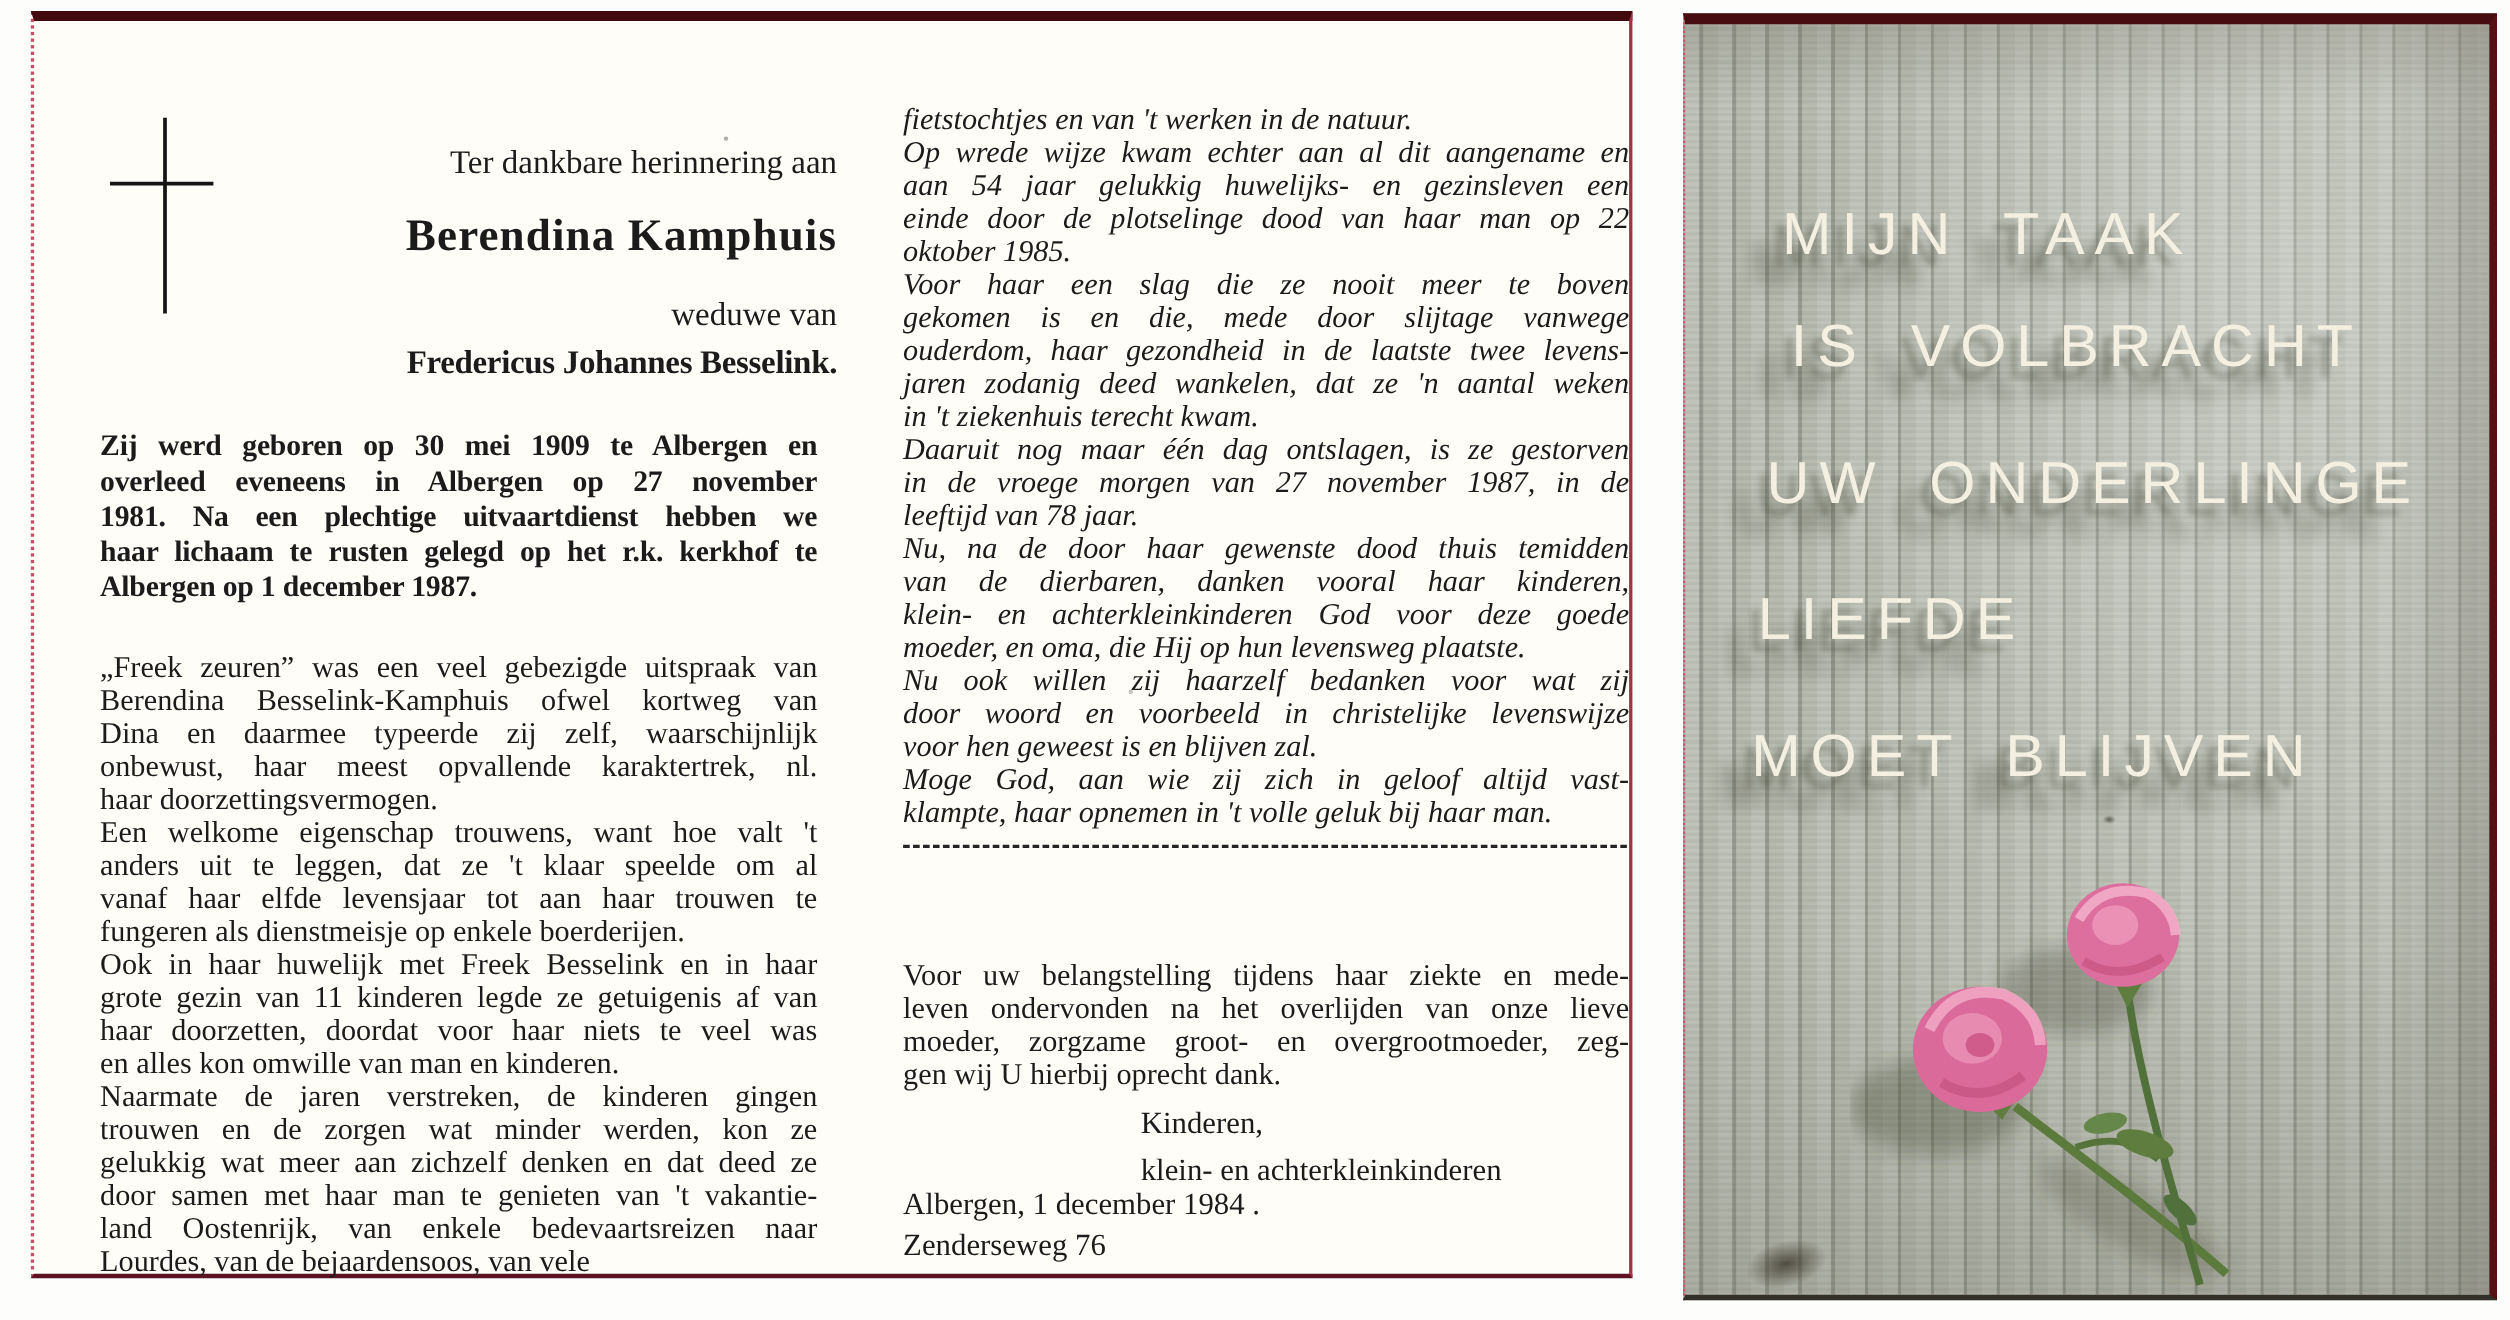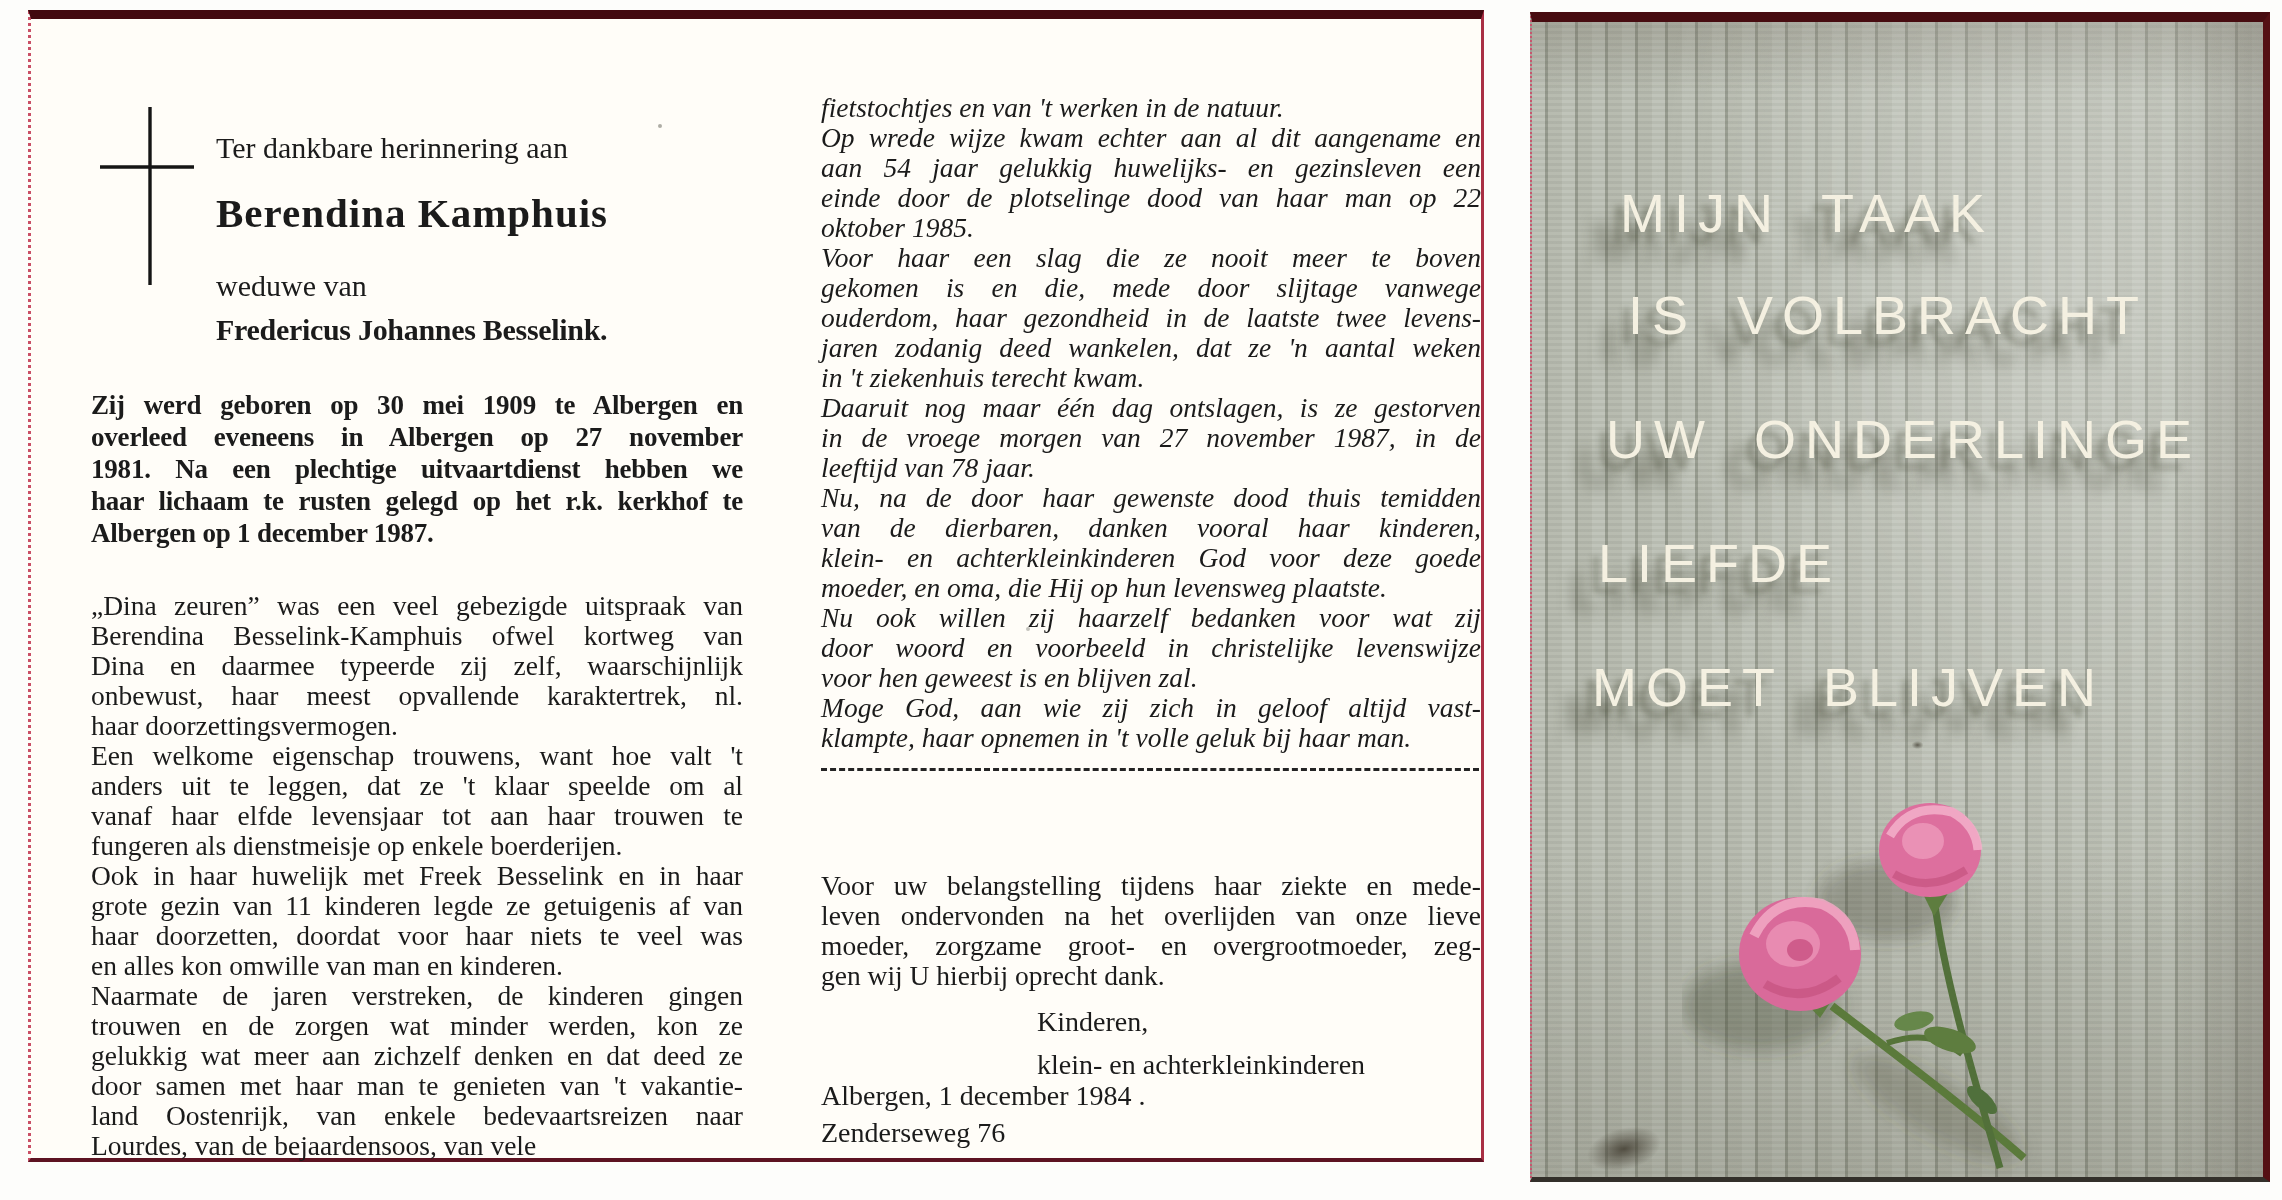--- a/index.html
+++ b/index.html
@@ -9,21 +9,21 @@
 
   
   .left-card{position:absolute;left:28px;top:10px;width:1456px;height:1152px;
     background:#fffdf8;
     border-top:9px solid #42090f;
     border-left:3px dotted #c94f66;
     border-right:3px solid #a92f44;
     border-bottom:4px solid #5d1322;
     box-sizing:border-box;}
   .txt{color:#1b1b1b;}
-  .heading{position:absolute;left:185px;width:545px;text-align:left;white-space:nowrap;}
+  .heading{position:absolute;left:185px;width:545px;text-align:right;white-space:nowrap;}
   .intro{top:112px;font-size:30px;}
   .name{top:170px;font-size:41px;font-weight:bold;letter-spacing:1px;}
   .relation{top:250px;font-size:30px;}
   .spouse{top:294px;font-size:30px;font-weight:bold;letter-spacing:-0.3px;}
 
   .col{position:absolute;font-size:27.5px;line-height:30px;}
   .col1{left:60px;top:370px;width:652px;}
   .col2{left:790px;top:74px;width:660px;font-style:italic;}
   .para{margin:0;}
   .para.bold{font-weight:bold;font-size:27px;line-height:32px;margin-bottom:42px;letter-spacing:-0.2px;}
@@ -88,21 +88,21 @@
 
     <div class="txt col col1">
         <div class="para bold">
           <div class="jl">Zij werd geboren op 30 mei 1909 te Albergen en</div>
           <div class="jl">overleed eveneens in Albergen op 27 november</div>
           <div class="jl">1981. Na een plechtige uitvaartdienst hebben we</div>
           <div class="jl">haar lichaam te rusten gelegd op het r.k. kerkhof te</div>
           <div class="ll">Albergen op 1 december 1987.</div>
         </div>
         <div class="para">
-          <div class="jl">„Dina zeuren” was een veel gebezigde uitspraak van</div>
+          <div class="jl">„Freek zeuren” was een veel gebezigde uitspraak van</div>
           <div class="jl">Berendina Besselink-Kamphuis ofwel kortweg van</div>
           <div class="jl">Dina en daarmee typeerde zij zelf, waarschijnlijk</div>
           <div class="jl">onbewust, haar meest opvallende karaktertrek, nl.</div>
           <div class="ll">haar doorzettingsvermogen.</div>
         </div>
         <div class="para">
           <div class="jl">Een welkome eigenschap trouwens, want hoe valt 't</div>
           <div class="jl">anders uit te leggen, dat ze 't klaar speelde om al</div>
           <div class="jl">vanaf haar elfde levensjaar tot aan haar trouwen te</div>
           <div class="ll">fungeren als dienstmeisje op enkele boerderijen.</div>

